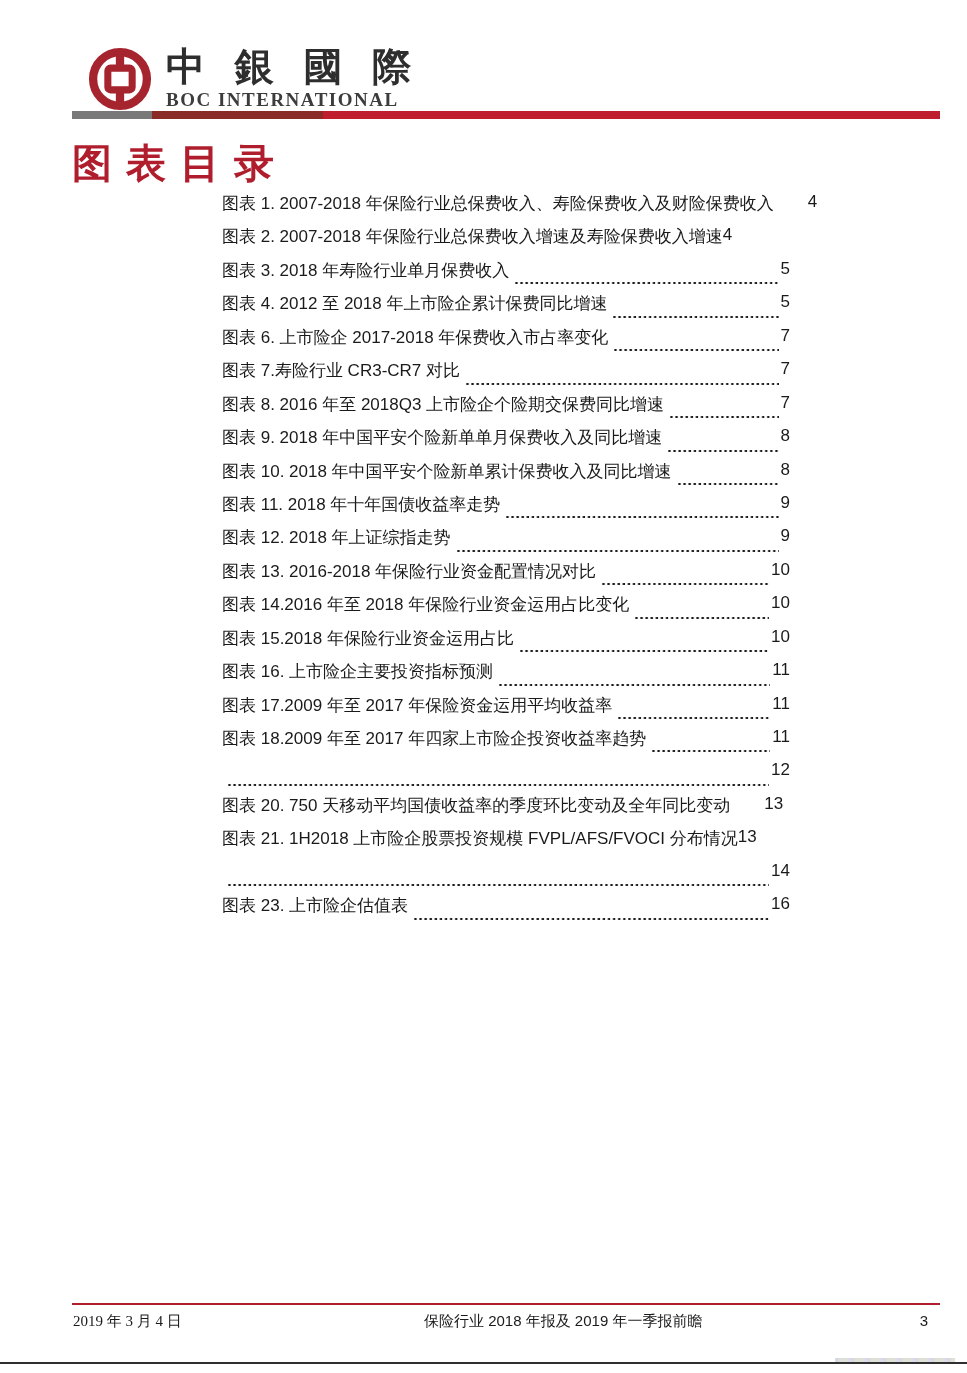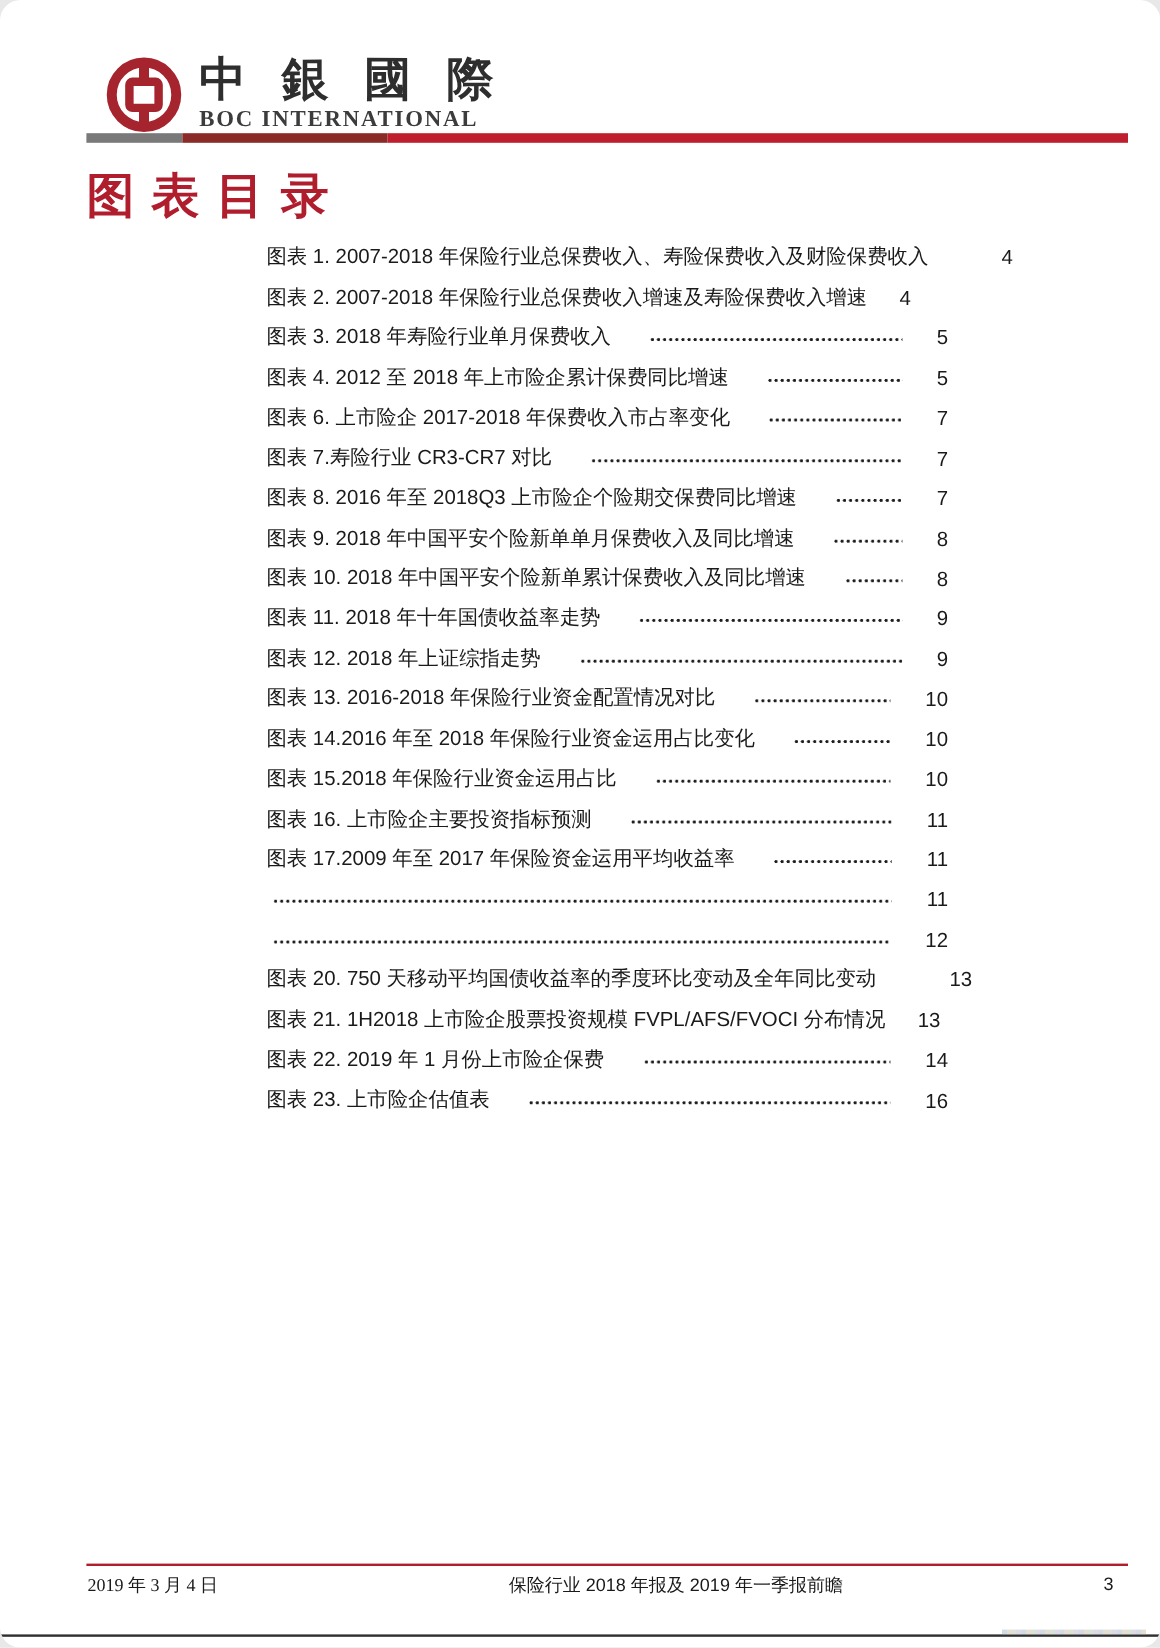--- a/index.html
+++ b/index.html
@@ -1,19 +1,19 @@
 <!DOCTYPE html>
 <html style="--accent_red: #b01e2e; --logo_red: #a6242e; --bar_gray: #797979; --bar_dark_red: #8b2b28; --bar_bright_red: #be1e2d;"><head>
 <meta charset="utf-8">
 <style>
   html,body { margin:0; padding:0; background:#e8e8e8; }
   .page {
     position:relative; width:967px; height:1373px; margin:0 auto;
     background:#ffffff; overflow:hidden;
-    font-family:"Liberation Sans", sans-serif; color:#1a1a1a;border-radius:17px;
+    font-family:"Liberation Sans", sans-serif; color:#1a1a1a;
   }
 
   
   .logo-block { position:absolute; left:88px; top:45px; display:flex; align-items:flex-start; }
   .emblem { width:64px; height:64px; margin-top:2px; }
   .brand-text { margin-left:14px; font-family:"Liberation Serif", serif; }
   .brand-cn {
     font-size:39px; font-weight:bold; color:#2e2e2e; letter-spacing:10px;
     line-height:44px; white-space:nowrap;
   }
@@ -30,21 +30,21 @@
   
   .doc-title {
     position:absolute; left:72px; width:868px; top:136px;
     text-align:left; font-family:"Liberation Serif", serif;
     font-size:40px; font-weight:bold; letter-spacing:14px;
     color:var(--accent_red,#b01e2e); white-space:nowrap;
   }
 
   
   .toc { position:absolute; left:222px; top:192px; width:568px; font-size:17px; }
-  .toc-row { display:flex; align-items:flex-end; height:33.45px; white-space:nowrap;gap:27px; }
+  .toc-row { display:flex; align-items:flex-start; height:33.45px; white-space:nowrap; }
   .toc-label { flex:0 0 auto; }
   .toc-leader {
     flex:1 1 auto; min-width:0; align-self:flex-end;
     height:4px; margin:0 2px 7px 6px;
     background-image:radial-gradient(circle at 1.6px 2px, #1c1c1c 1.15px, rgba(0,0,0,0) 1.5px);
     background-size:5.1px 4px; background-repeat:repeat-x;
   }
   .toc-page { flex:0 0 auto; }
   .toc-page.gap { margin-left:34px; }
 
@@ -159,37 +159,37 @@
         <span class="toc-label">图表 16. 上市险企主要投资指标预测</span>
         <span class="toc-leader"></span>
         <span class="toc-page">11</span>
       </div>
       <div class="toc-row">
         <span class="toc-label">图表 17.2009 年至 2017 年保险资金运用平均收益率</span>
         <span class="toc-leader"></span>
         <span class="toc-page">11</span>
       </div>
       <div class="toc-row">
+        <span class="toc-label">图表 18.2009 年至 2017 年四家上市险企投资收益率趋势</span>
         <span class="toc-leader"></span>
         <span class="toc-page">11</span>
       </div>
       <div class="toc-row">
         <span class="toc-leader"></span>
         <span class="toc-page">12</span>
       </div>
       <div class="toc-row">
         <span class="toc-label">图表 20. 750 天移动平均国债收益率的季度环比变动及全年同比变动</span>
         <span class="toc-page gap">13</span>
       </div>
       <div class="toc-row">
         <span class="toc-label">图表 21. 1H2018 上市险企股票投资规模 FVPL/AFS/FVOCI 分布情况</span>
         <span class="toc-page">13</span>
       </div>
       <div class="toc-row">
-        <span class="toc-label">图表 22. 2019 年 1 月份上市险企保费</span>
         <span class="toc-leader"></span>
         <span class="toc-page">14</span>
       </div>
       <div class="toc-row">
         <span class="toc-label">图表 23. 上市险企估值表</span>
         <span class="toc-leader"></span>
         <span class="toc-page">16</span>
       </div>
     </div>
 

